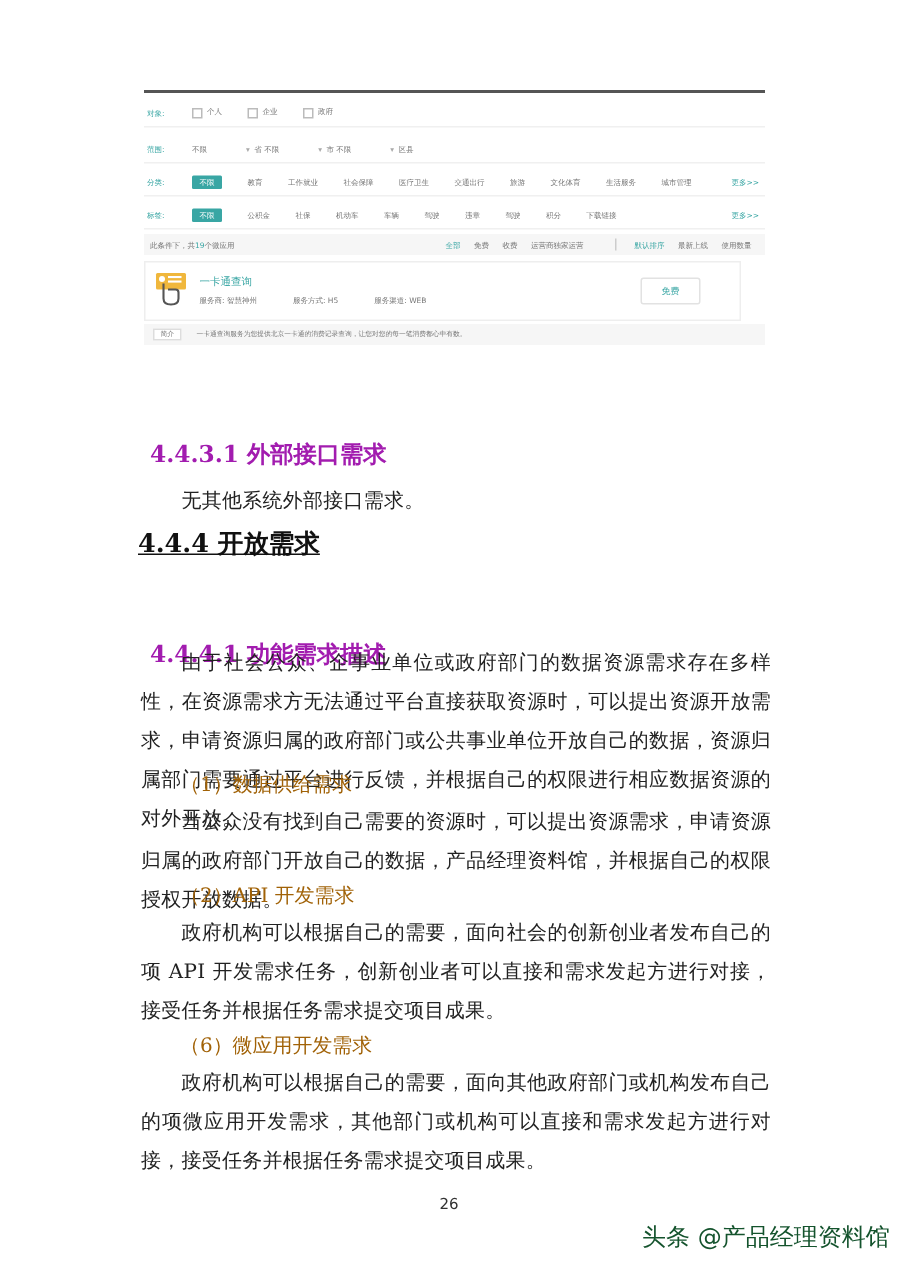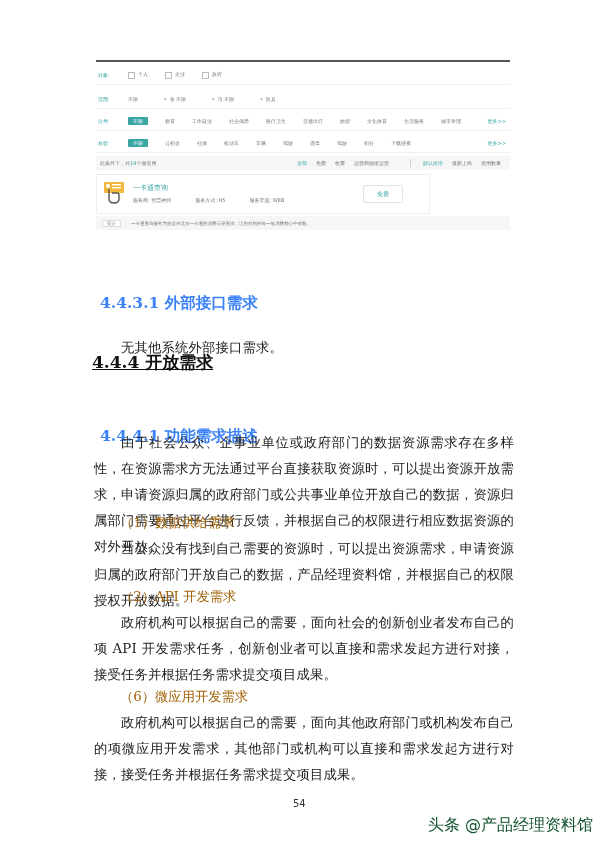--- a/index.html
+++ b/index.html
@@ -23,35 +23,35 @@
   .resultbar { position: absolute; left: 0; top: 96px; width: 414px; height: 14px;
                background: #f6f6f6; display: flex; align-items: center; }
   .resultbar .count { padding-left: 4px; }
   .resultbar .count b { color: #39a6a4; font-weight: normal; }
   .resultbar .tabs { margin-left: auto; display: flex; align-items: center; }
   .resultbar .tab { margin-right: 9px; }
   .resultbar .tab.active, .resultbar .sort.active { color: #39a6a4; }
   .resultbar .divider { width: 1px; height: 8px; background: #ccc; margin: 0 12px; }
   .resultbar .sort { margin-right: 9px; }
 
-  .card { position: absolute; left: 0; width: 334px; height: 40px; background: #fff;
+  .card { position: absolute; left: 0; width: 398px; height: 40px; background: #fff;
           border: 1px solid #eee; box-sizing: border-box; text-align: right; }
   .card .icon { position: absolute; left: 6px; top: 6px; width: 22px; height: 24px; }
   .card .title { position: absolute; left: 36px; top: 8px; font-size: 7px; color: #39a6a4; }
   .card .meta { position: absolute; left: 36px; top: 22px; display: flex; }
   .card .meta span { margin-right: 24px; }
   .card .btn { position: absolute; right: 26px; top: 10px; width: 38px; height: 16px; border: 1px solid #e2e2e2;
                border-radius: 2px; color: #39a6a4; display: flex; align-items: center; justify-content: center;
                font-size: 6px; background: #fff; }
   .desc { position: absolute; left: 0; top: 156px; width: 414px; height: 14px; background: #f6f6f6;
           display: flex; align-items: center; font-size: 4.5px; }
   .desc .tag { border: 1px solid #ddd; background: #fff; padding: 0 4px; margin: 0 10px 0 6px; }
 
   
-  .h4 { position: absolute; font-weight: bold; font-size: 15.5px; color: #3b82f6; text-align: center; }
+  .h4 { position: absolute; font-weight: bold; font-size: 15.5px; color: #a21caf; text-align: center; }
   .h3 { position: absolute; font-weight: bold; font-size: 17px; color: #111; text-decoration: underline; }
   .p  { position: absolute; left: 94px; width: 420px; font-size: 13.3px; line-height: 26px;
         text-align: justify; text-indent: 27px; color: #222; letter-spacing: 0.2px; }
   .sub { position: absolute; left: 120px; font-size: 13.3px; color: #a16207; }
   .pageno { position: absolute; left: 293px; top: 798px; font-size: 10px;
             font-family: "DejaVu Sans", "Liberation Sans", sans-serif; color: #333; }
   .wm { position: absolute; left: 428px; top: 815px; font-size: 16px; color: #14532d;
         font-family: "DejaVu Sans", "Liberation Sans", sans-serif; }
 </style>
 </head>
@@ -137,29 +137,29 @@
   </div>
 
   <div class="desc">
     <span class="tag">简介</span>
     <span>一卡通查询服务为您提供北京一卡通的消费记录查询，让您对您的每一笔消费都心中有数。</span>
   </div>
 
 </div>
 
 <div class="h4" style="left:100px; top:293px;">4.4.3.1  外部接口需求</div>
-<div class="p" style="top:335px;">无其他系统外部接口需求。</div>
+<div class="p" style="top:322px;">无其他系统外部接口需求。</div>
 <div class="h3" style="left:92px; top:351px;">4.4.4 开放需求</div>
 <div class="h4" style="left:100px; top:384px;margin-top:42px;">4.4.4.1  功能需求描述</div>
 
 <div class="p" style="top:430px;">由于社会公众、企事业单位或政府部门的数据资源需求存在多样性，在资源需求方无法通过平台直接获取资源时，可以提出资源开放需求，申请资源归属的政府部门或公共事业单位开放自己的数据，资源归属部门需要通过平台进行反馈，并根据自己的权限进行相应数据资源的对外开放。</div>
 
 <div class="sub" style="top:514px;">（1）数据供给需求</div>
 <div class="p" style="top:536px;">当公众没有找到自己需要的资源时，可以提出资源需求，申请资源归属的政府部门开放自己的数据，产品经理资料馆，并根据自己的权限授权开放数据。</div>
 
 <div class="sub" style="top:588px;">（2）API 开发需求</div>
 <div class="p" style="top:610px;">政府机构可以根据自己的需要，面向社会的创新创业者发布自己的项 API 开发需求任务，创新创业者可以直接和需求发起方进行对接，接受任务并根据任务需求提交项目成果。</div>
 
 <div class="sub" style="top:688px;">（6）微应用开发需求</div>
 <div class="p" style="top:710px;">政府机构可以根据自己的需要，面向其他政府部门或机构发布自己的项微应用开发需求，其他部门或机构可以直接和需求发起方进行对接，接受任务并根据任务需求提交项目成果。</div>
 
-<div class="pageno">54</div>
+<div class="pageno">26</div>
 <div class="wm">头条 @产品经理资料馆</div>
 
 </body></html>

